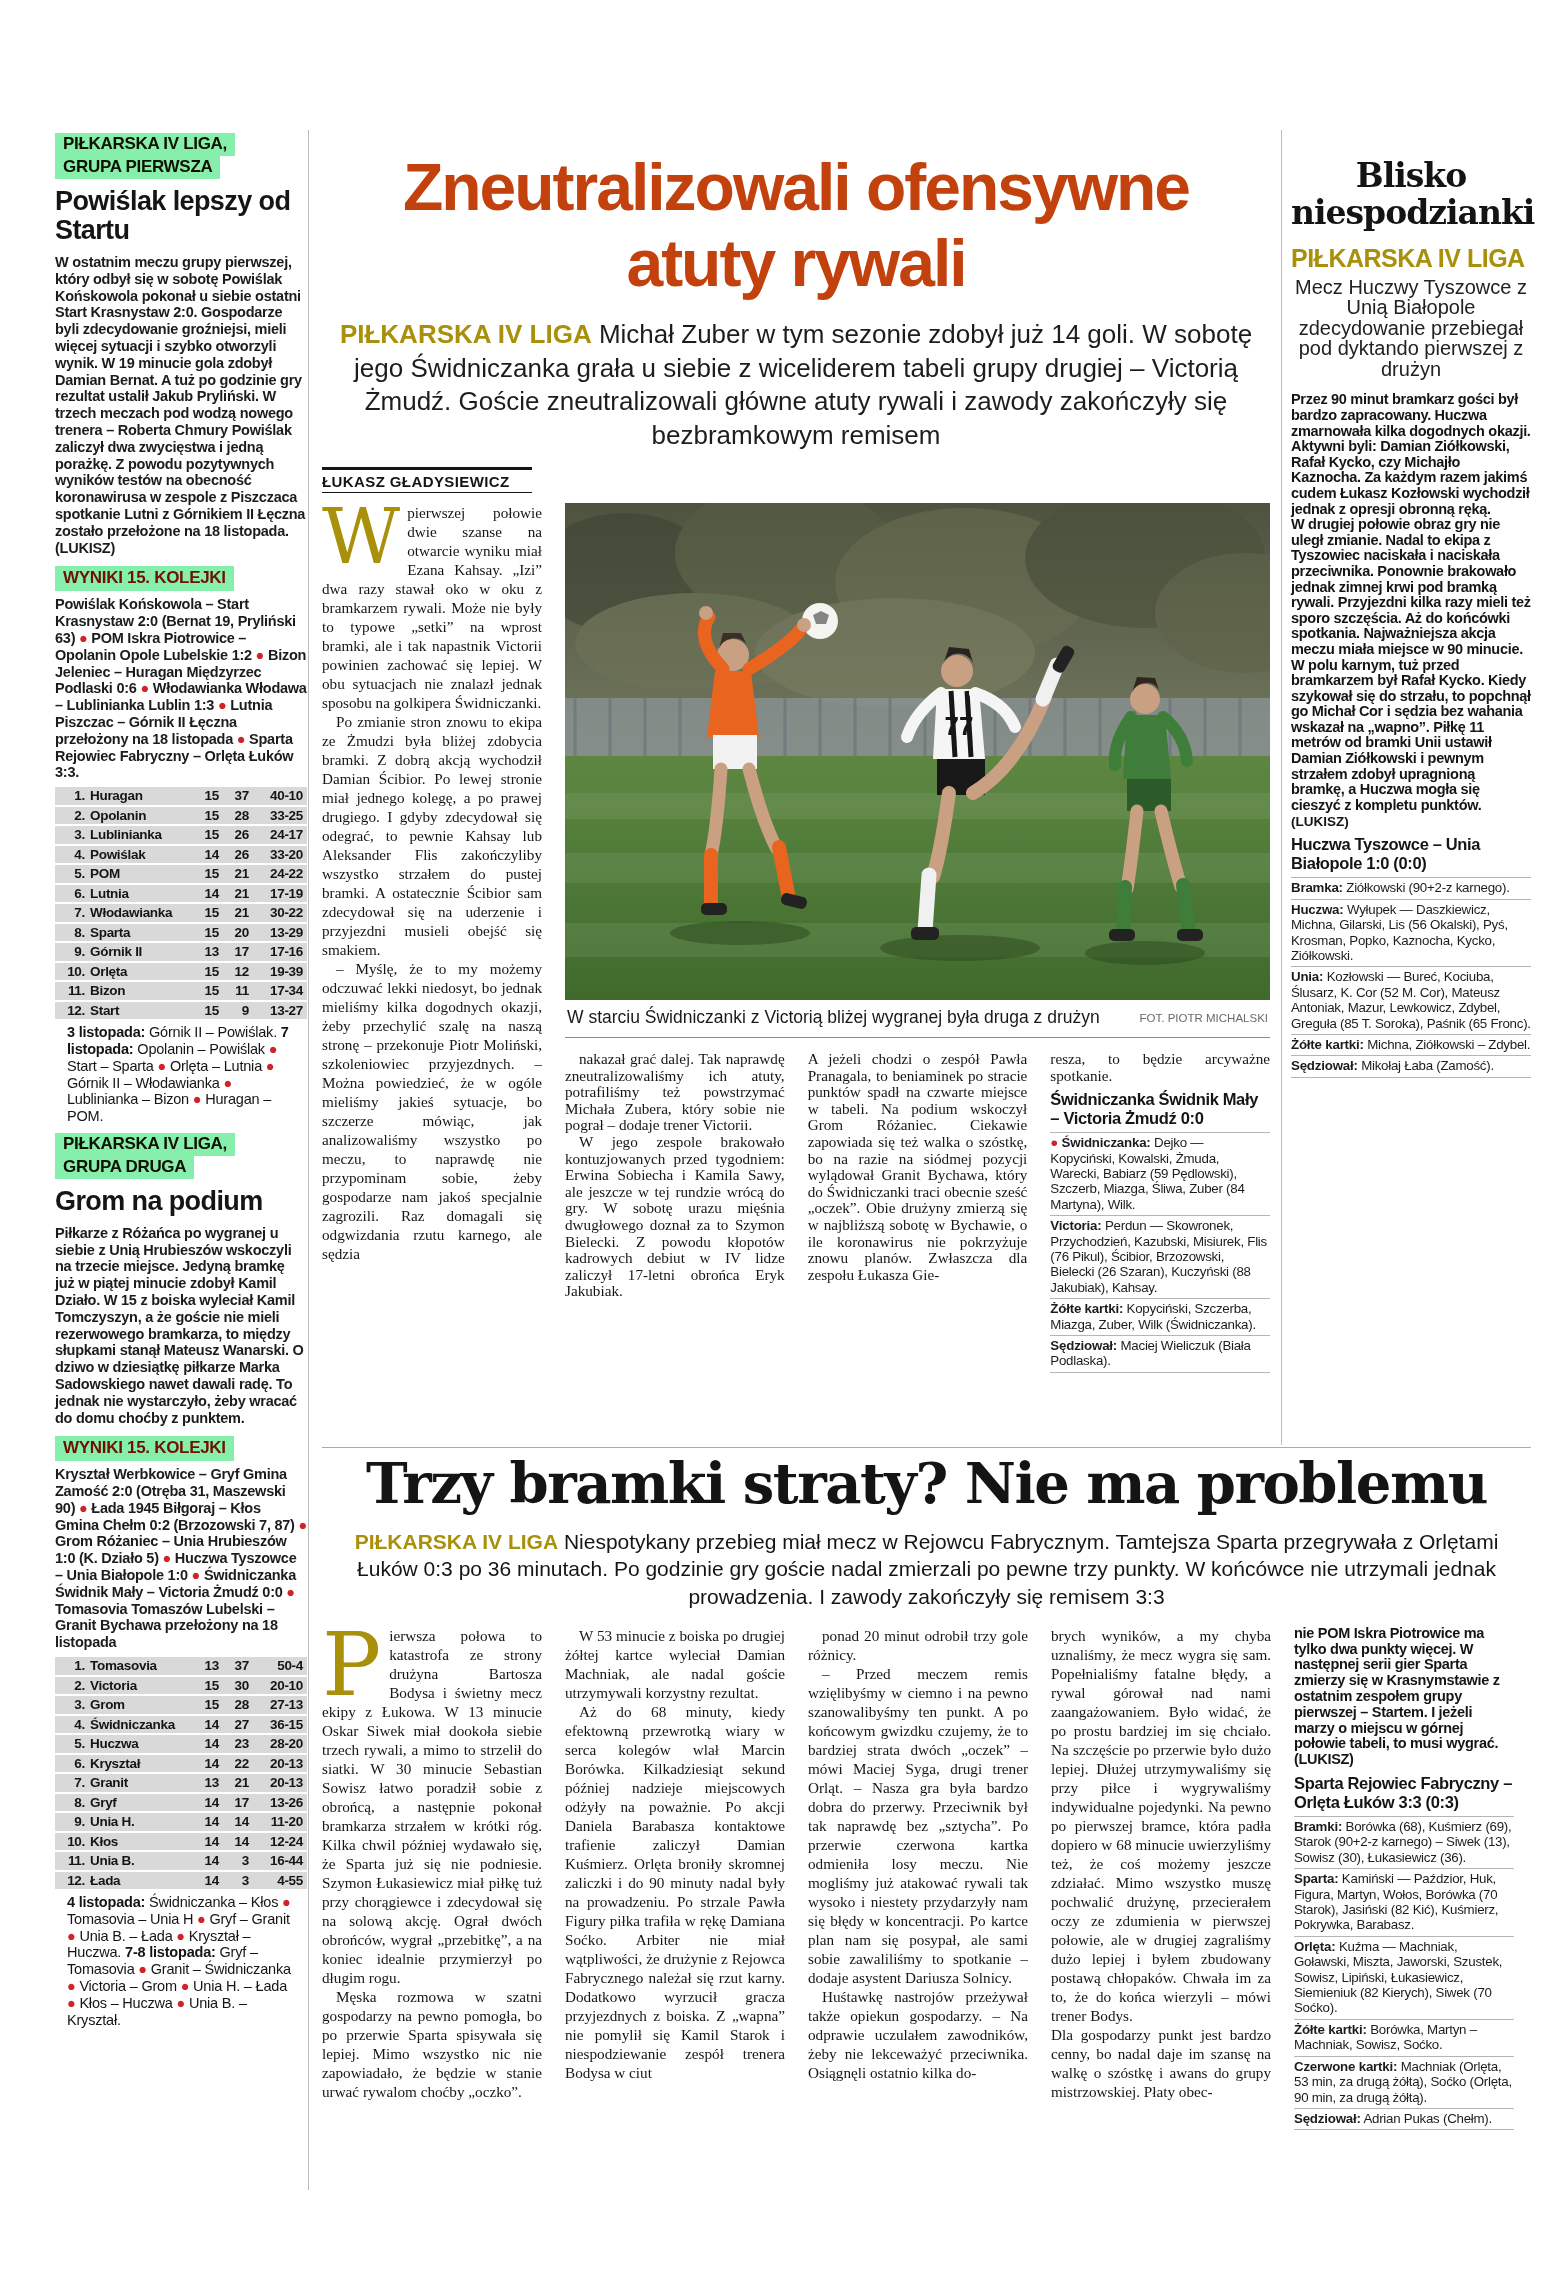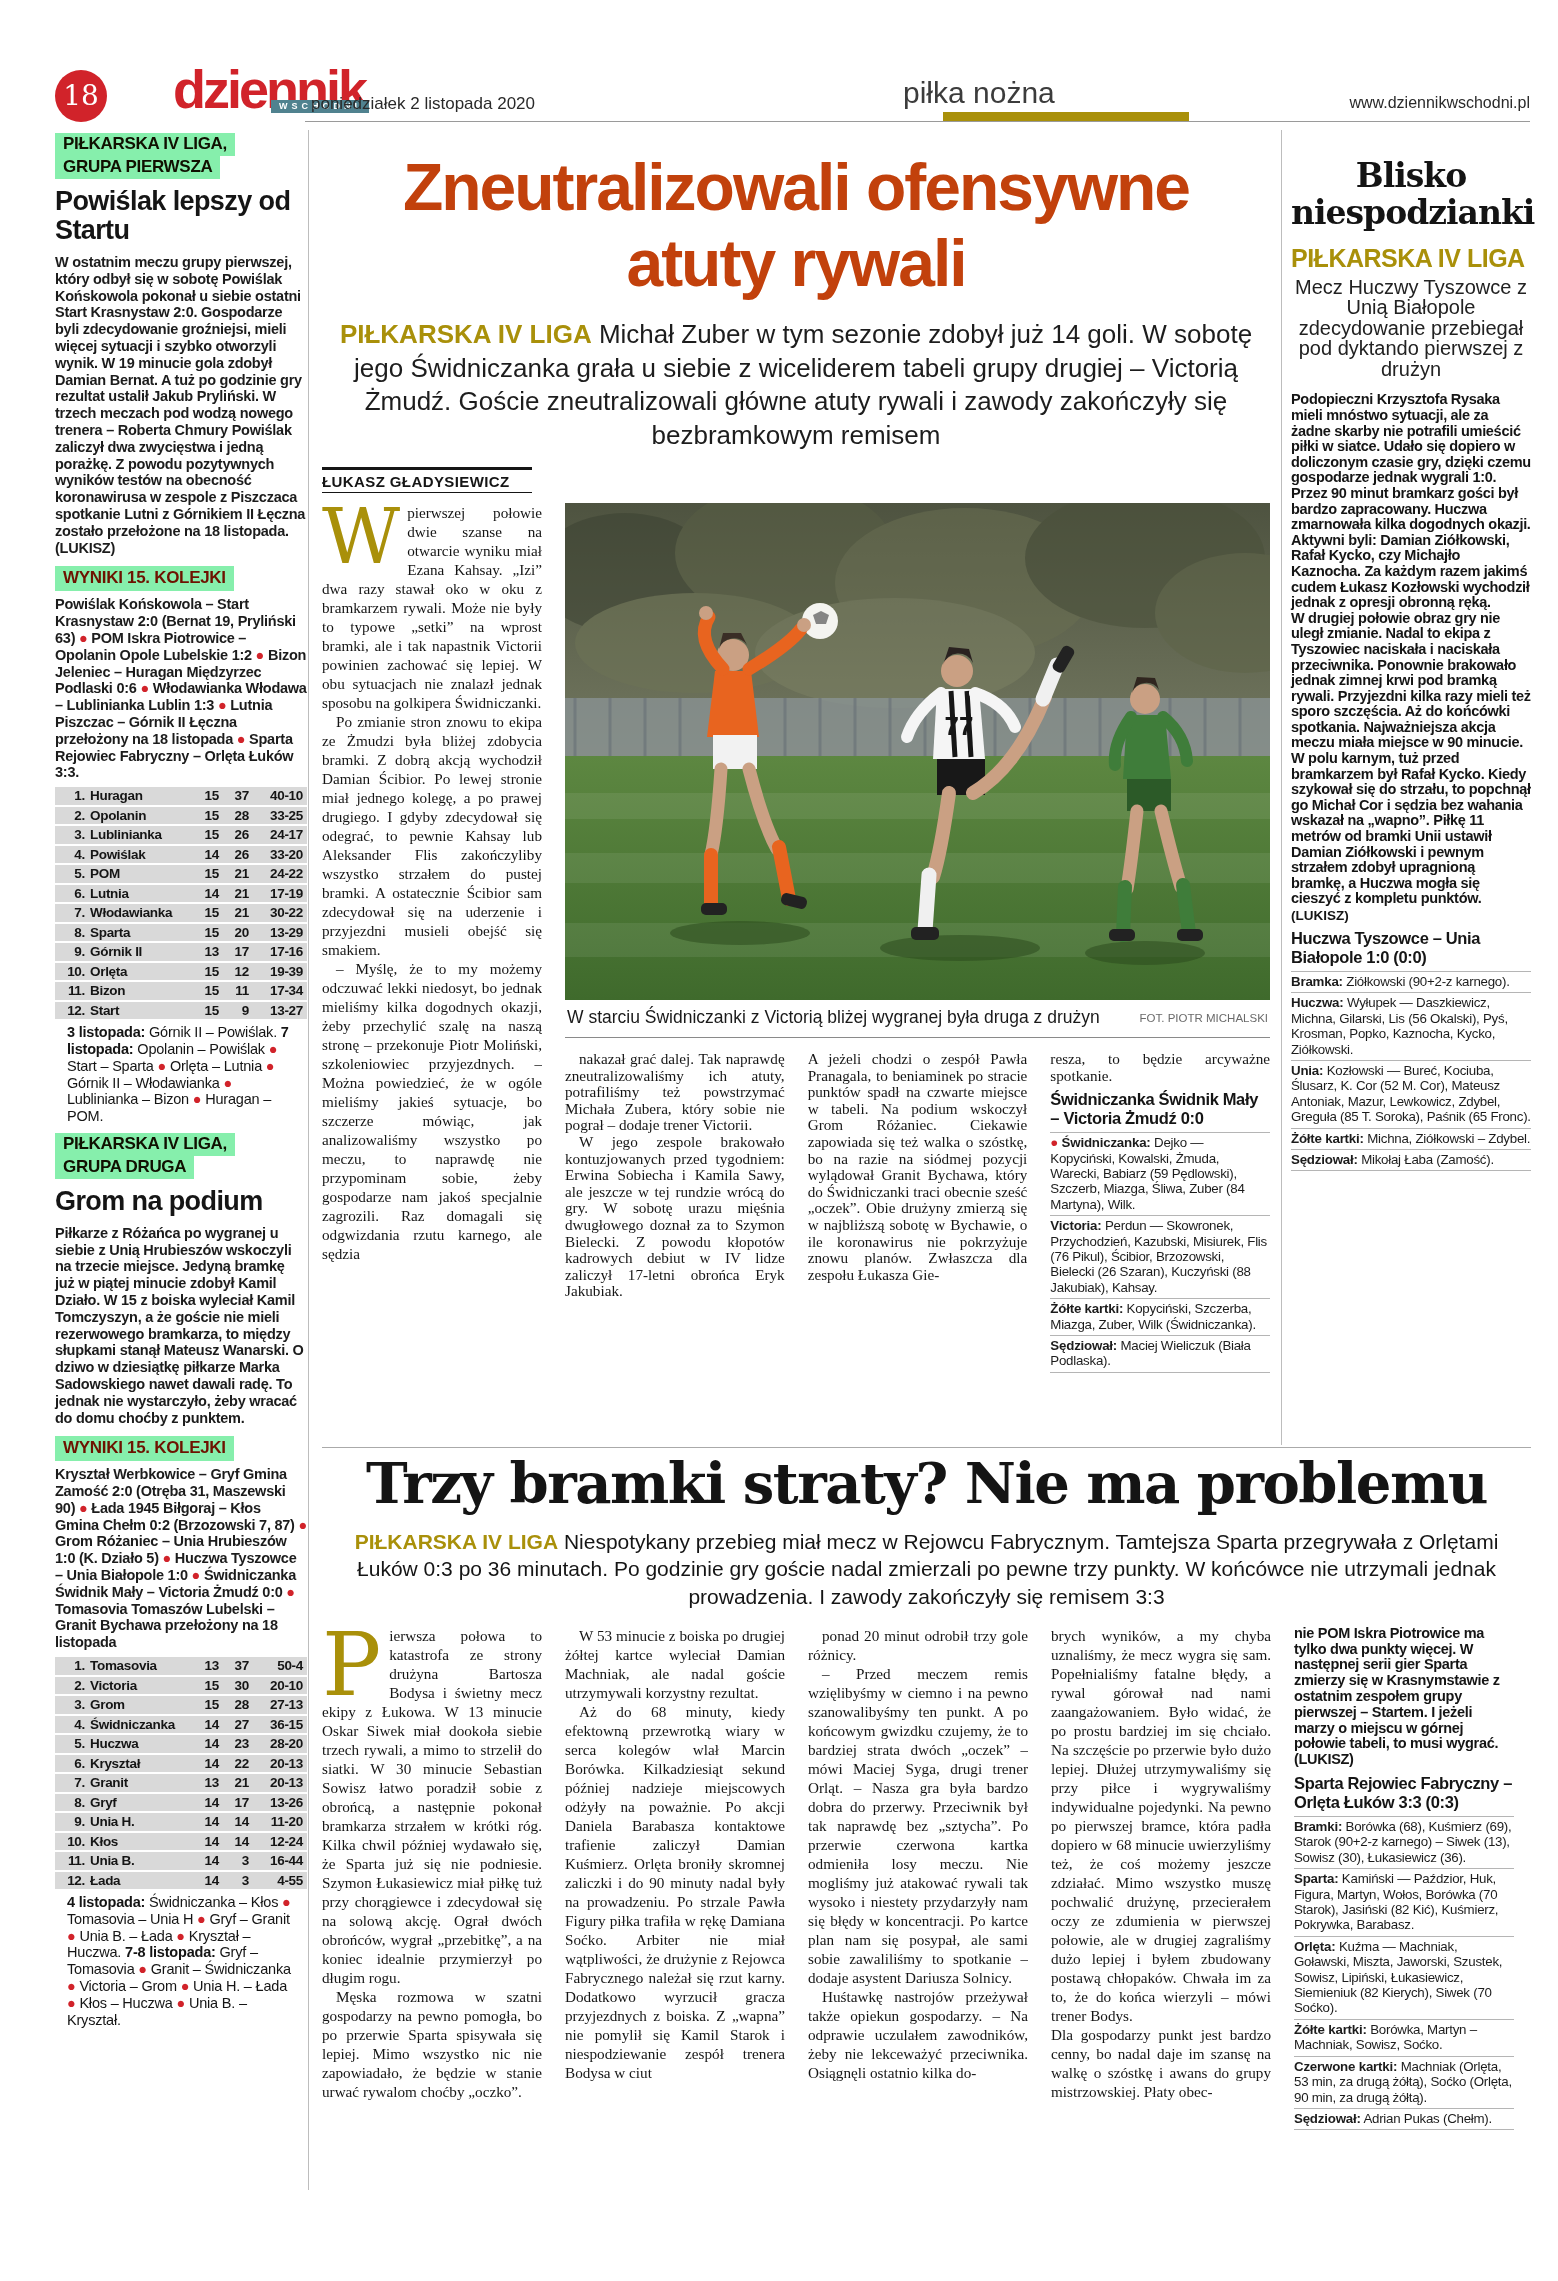--- a/index.html
+++ b/index.html
@@ -87,32 +87,20 @@
   .bcol{width:220px;height:618px;overflow:hidden}
   .dropcap2{float:left;font-family:"DejaVu Serif",serif;color:#a9900a;font-size:88px;line-height:70px;
             padding:4px 8px 0 0}
   .sansbody p{font-size:14.5px;line-height:15.8px;font-weight:700;letter-spacing:-.3px;margin:0}
 </style>
 </head>
 <body>
 
 <div class="page">
 
-  <div class="hdr">
-    <div class="pagenum">18</div>
-    <div class="brand">
-      <span>dziennik</span>
-      <span class="brand-sub">WSCHODNI</span>
-    </div>
-    <div class="hdr-date">poniedziałek 2 listopada 2020</div>
-    <div class="hdr-section">piłka nożna</div>
-    <div class="goldbar"></div>
-    <a class="hdr-site" href="#">www.dziennikwschodni.pl</a>
-    <div class="hdr-rule"></div>
-  </div>
 
   <div class="vrule" style="left:308px;top:130px;height:2060px"></div>
   <div class="vrule" style="left:1281px;top:130px;height:1315px"></div>
 
   <div class="leftcol">
     <div class="chipwrap">
       <span class="chip">PIŁKARSKA IV LIGA,</span><br>
       <span class="chip">GRUPA PIERWSZA</span>
     </div>
     <div class="art-title">Powiślak lepszy od Startu</div>
@@ -486,21 +474,20 @@
         </div>
       </div>
     </div>
   </div>
 
   <div class="sidebar">
     <h2 class="sb-title">Blisko niespodzianki</h2>
     <div class="sb-tag">PIŁKARSKA IV LIGA</div>
     <div class="sb-deck">Mecz Huczwy Tyszowce z Unią Białopole zdecydowanie przebiegał pod dyktando pierwszej z drużyn</div>
     <div class="sb-body">
-        <p>Podopieczni Krzysztofa Rysaka mieli mnóstwo sytuacji, ale za żadne skarby nie potrafili umieścić piłki w siatce. Udało się dopiero w doliczonym czasie gry, dzięki czemu gospodarze jednak wygrali 1:0.</p>
         <p>Przez 90 minut bramkarz gości był bardzo zapracowany. Huczwa zmarnowała kilka dogodnych okazji. Aktywni byli: Damian Ziółkowski, Rafał Kycko, czy Michajło Kaznocha. Za każdym razem jakimś cudem Łukasz Kozłowski wychodził jednak z opresji obronną ręką.</p>
         <p>W drugiej połowie obraz gry nie uległ zmianie. Nadal to ekipa z Tyszowiec naciskała i naciskała przeciwnika. Ponownie brakowało jednak zimnej krwi pod bramką rywali. Przyjezdni kilka razy mieli też sporo szczęścia. Aż do końcówki spotkania. Najważniejsza akcja meczu miała miejsce w 90 minucie. W polu karnym, tuż przed bramkarzem był Rafał Kycko. Kiedy szykował się do strzału, to popchnął go Michał Cor i sędzia bez wahania wskazał na „wapno”. Piłkę 11 metrów od bramki Unii ustawił Damian Ziółkowski i pewnym strzałem zdobył upragnioną bramkę, a Huczwa mogła się cieszyć z kompletu punktów.</p>
       </div>
     <div class="sb-credit">(LUKISZ)</div>
     <div>
       <div class="mb-title">Huczwa Tyszowce – Unia Białopole 1:0 (0:0)</div>
       <div class="mlines">
         <div class="mline"><b>Bramka:</b><span> Ziółkowski (90+2-z karnego).</span></div>
 
         <div class="mline"><b>Huczwa:</b><span> Wyłupek — Daszkiewicz, Michna, Gilarski, Lis (56 Okalski), Pyś, Krosman, Popko, Kaznocha, Kycko, Ziółkowski.</span></div>

